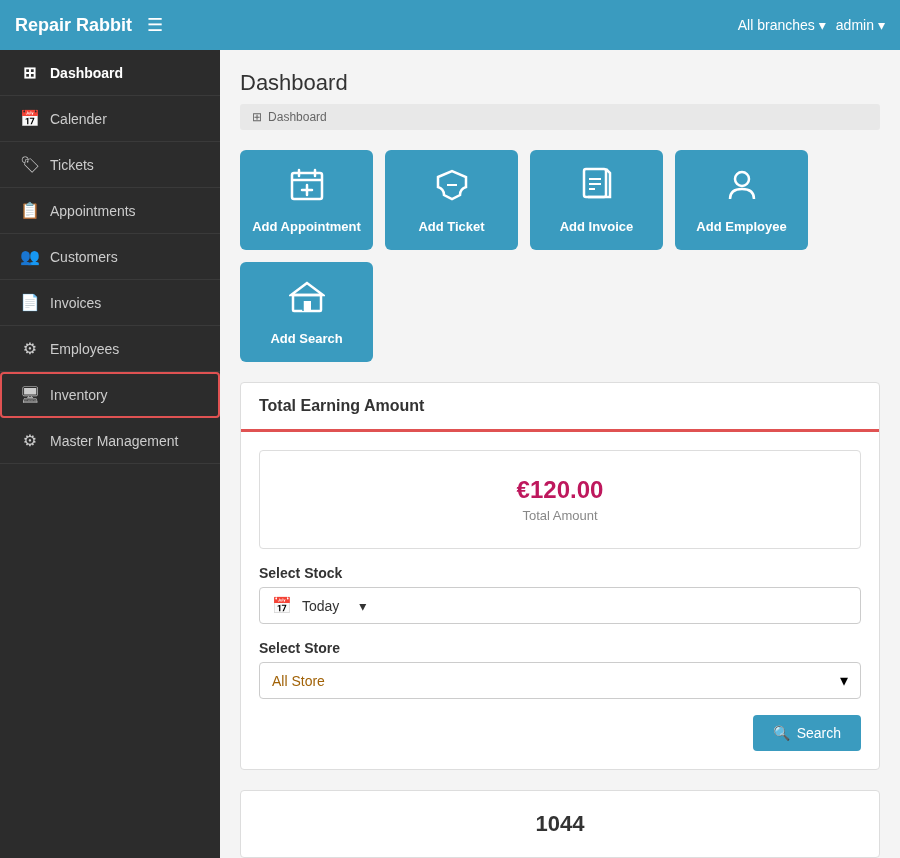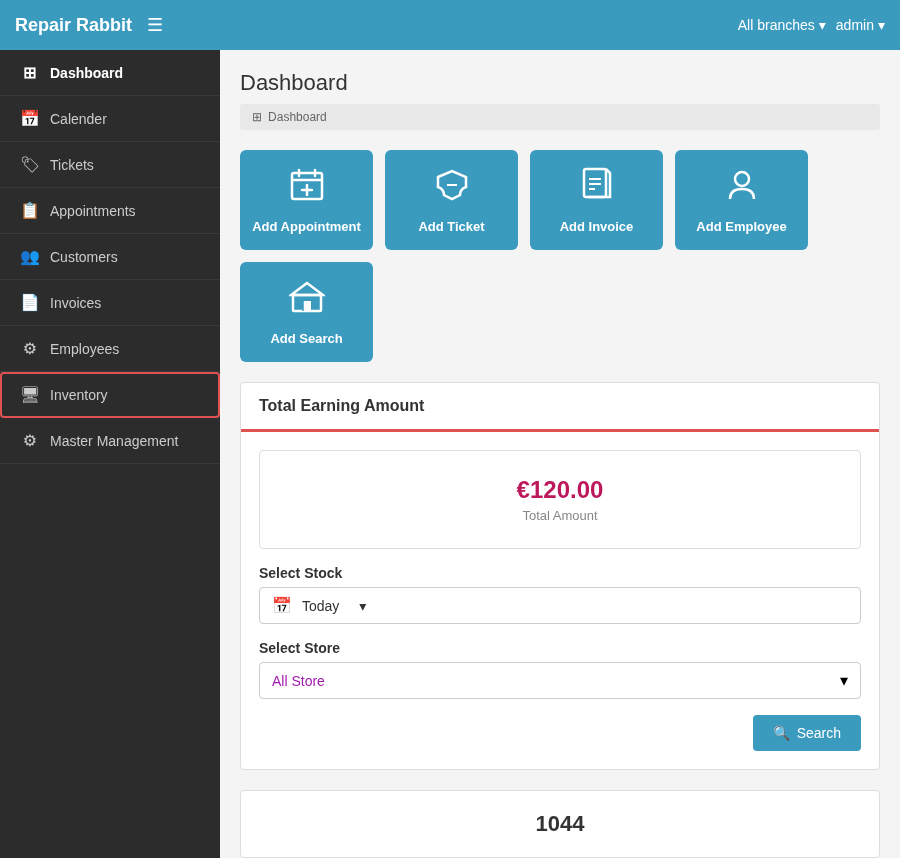--- a/index.html
+++ b/index.html
@@ -143,21 +143,21 @@
     .select-wrapper {
       border: 1px solid #ccc;
       border-radius: 4px;
       padding: 8px 12px;
       background: white;
       display: flex;
       align-items: center;
       justify-content: space-between;
       cursor: pointer;
     }
-    .select-value { font-size: 14px; color: #a21caf; }
+    .select-value { font-size: 14px; color: #a16207; }
 
     
     .btn-search {
       background: #3a9bbf;
       color: white;
       border: none;
       padding: 10px 20px;
       border-radius: 4px;
       cursor: pointer;
       font-size: 14px;

